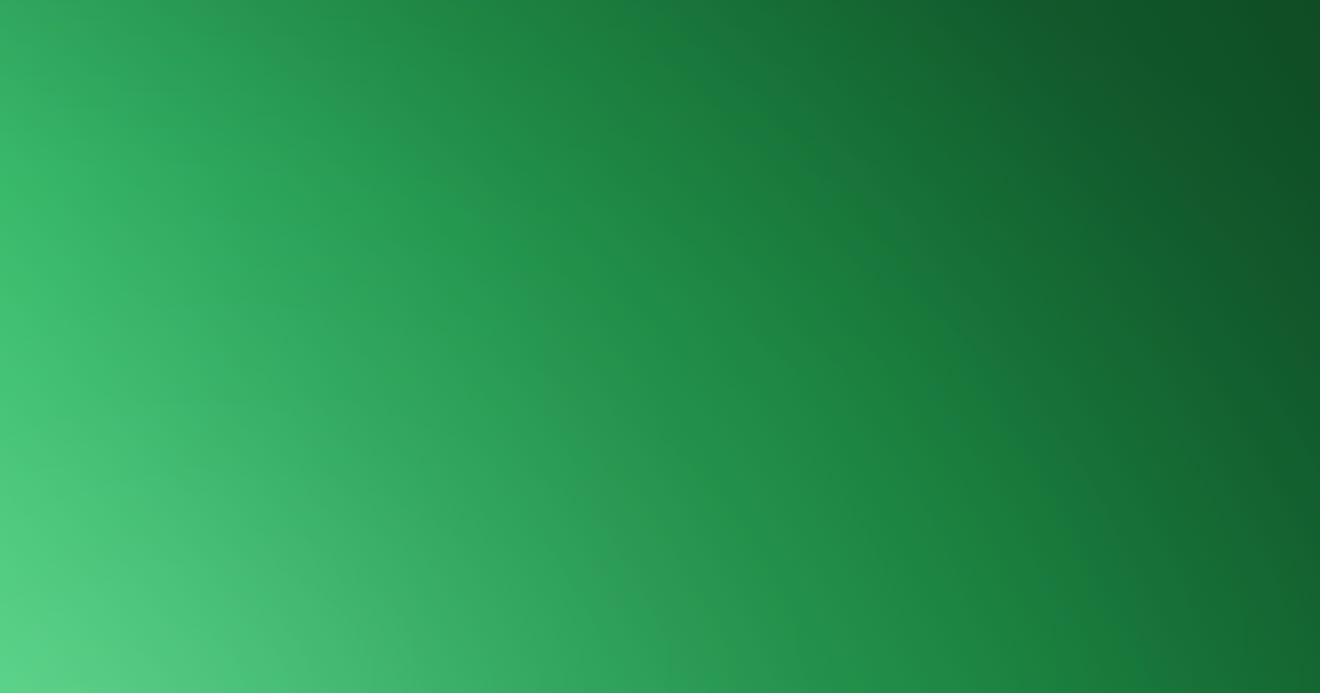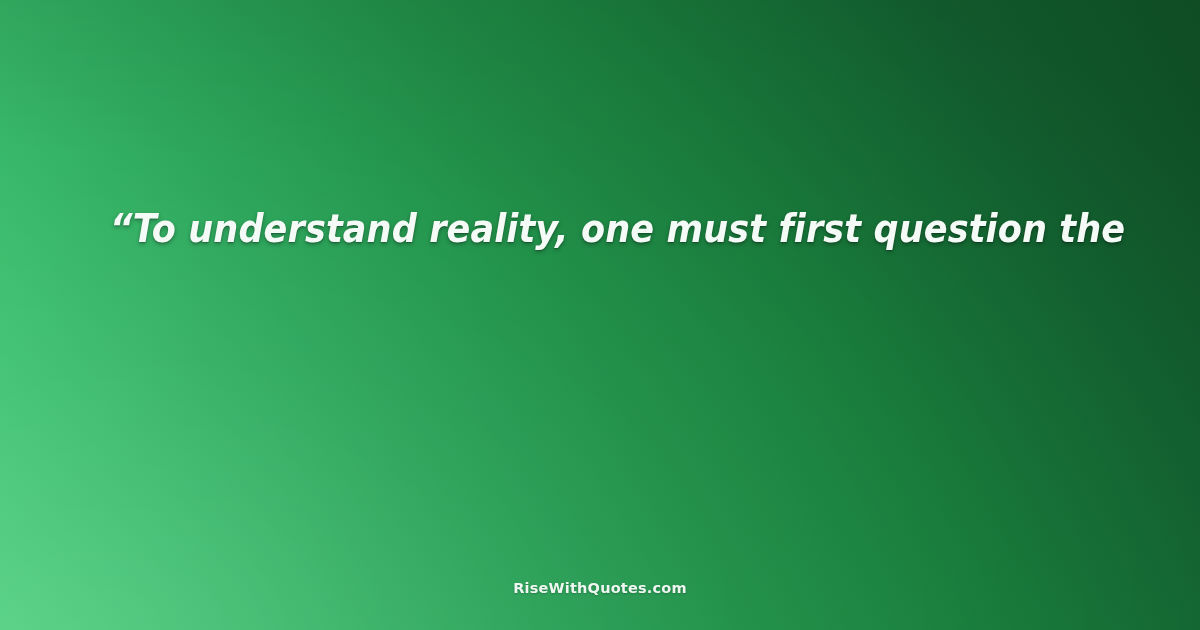--- a/index.html
+++ b/index.html
@@ -97,20 +97,16 @@
     letter-spacing: 0.2px;
     text-shadow: 0 1px 2px rgba(0, 0, 0, 0.22);
   }
 </style>
 </head>
 <body>
 
 <div id="quote-card">
 
   <div id="quote-block">
-    <span class="quote-line">“To understand reality, one must first question the</span>
   </div>
 
-  <div id="footer-brand">
-    <span id="brand-text">RiseWithQuotes.com</span>
-  </div>
 
 </div>
 
 </body></html>

